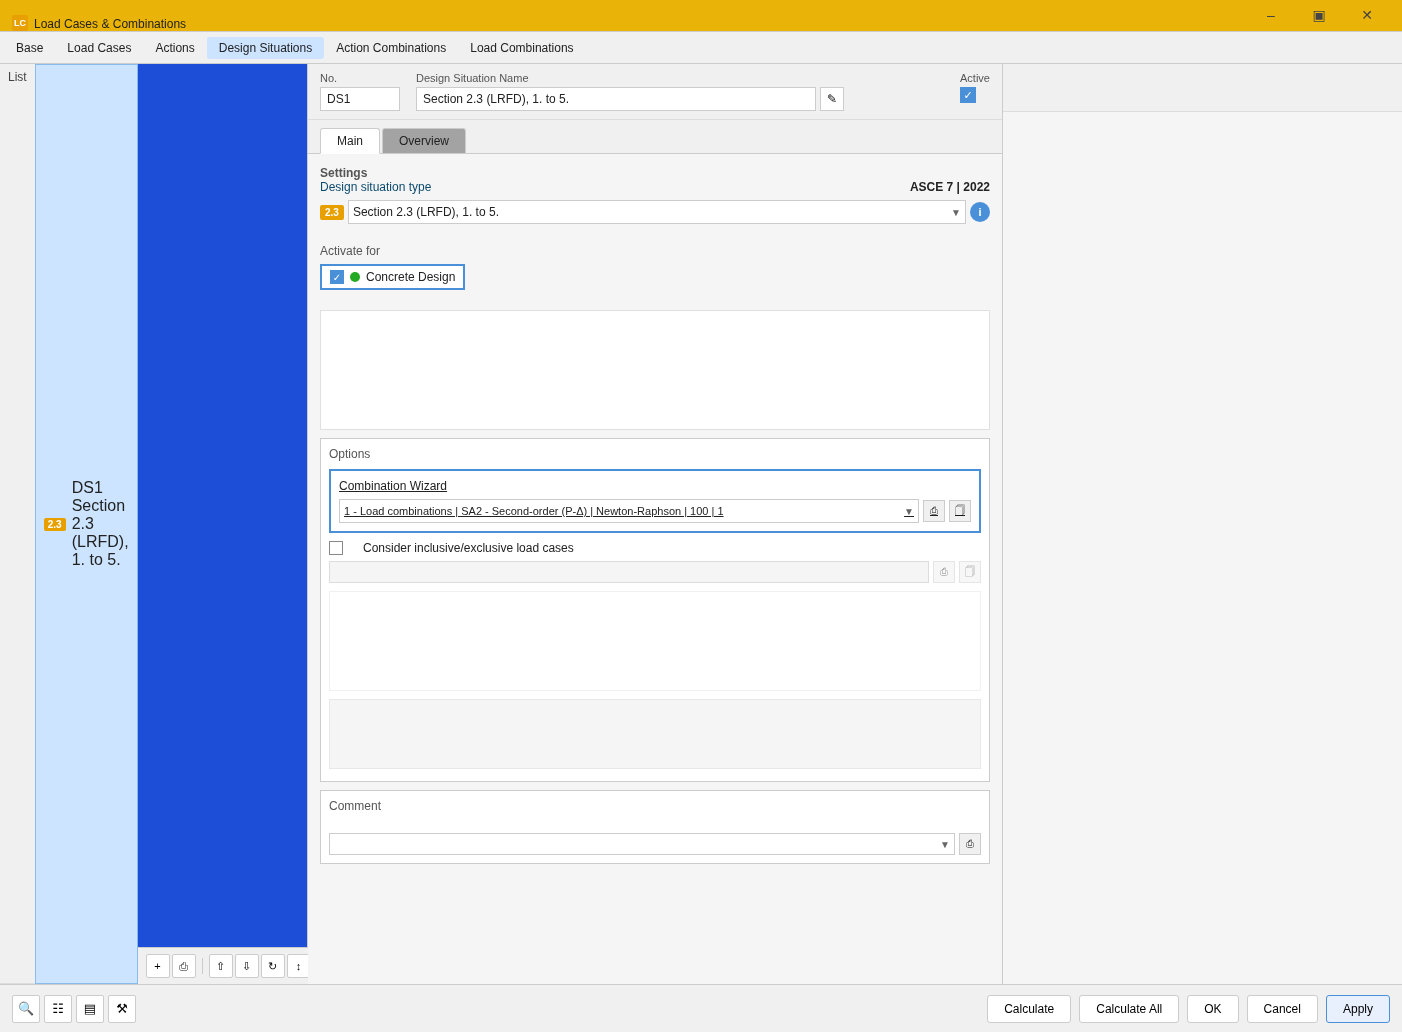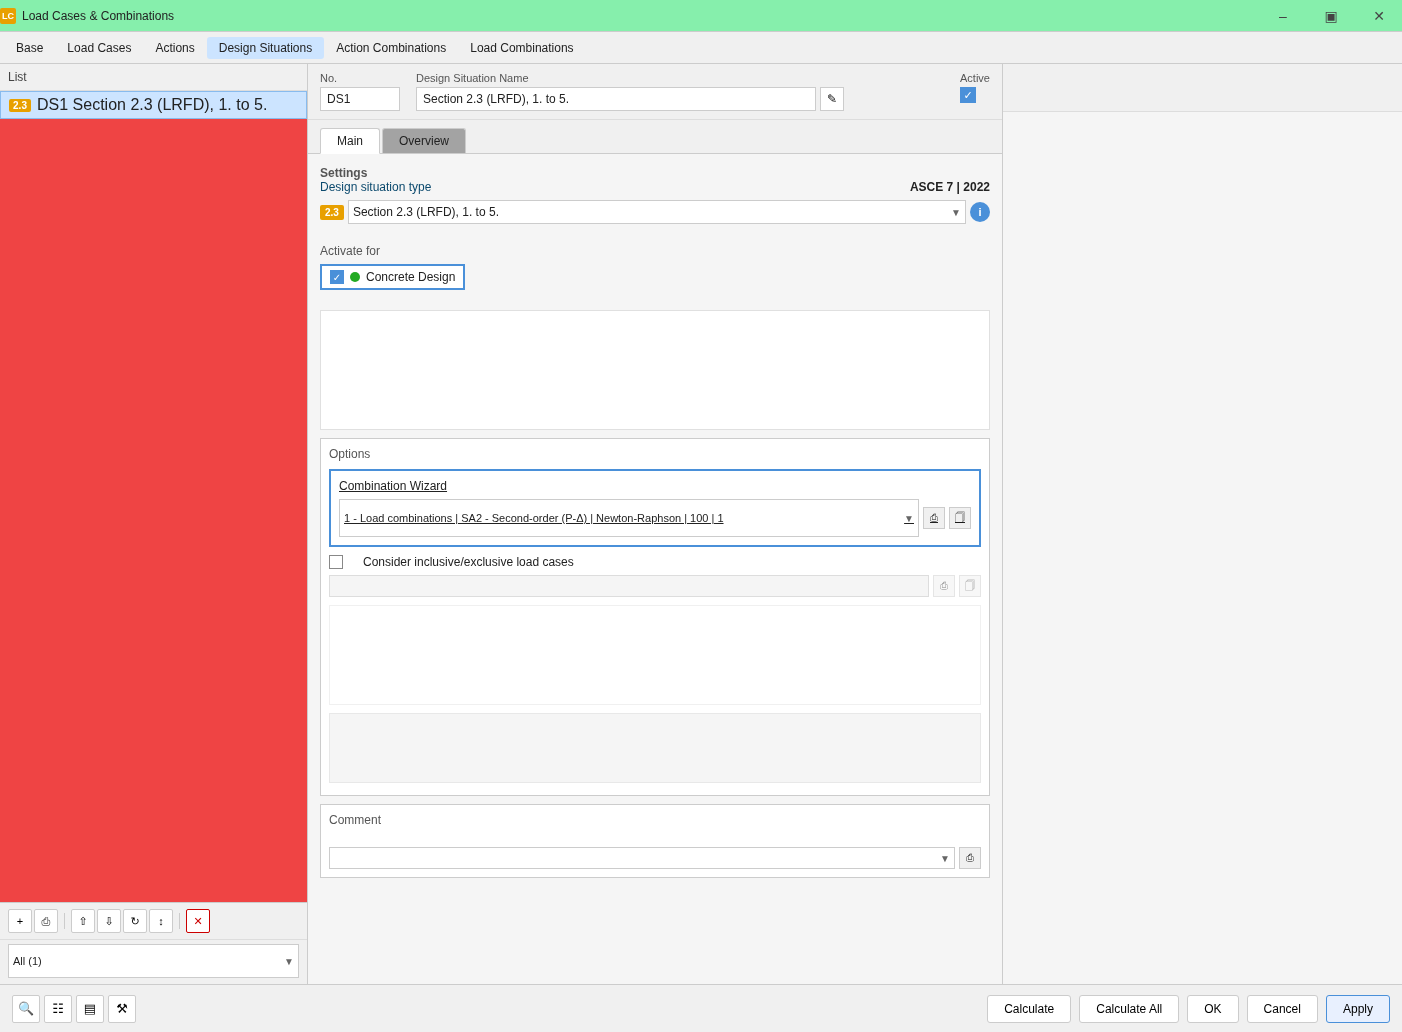--- a/index.html
+++ b/index.html
@@ -1,24 +1,24 @@
 <!DOCTYPE html>
 <html><head>
   <meta charset="utf-8">
   <style>
     * { box-sizing: border-box; margin: 0; padding: 0; }
     body { font-family: 'Segoe UI', Arial, sans-serif; font-size: 12px; background: #f0f0f0; color: #222; width: 1402px; height: 1032px; overflow: hidden; }
 
     
     .titlebar {
-      background: #86efac;
+      background: #eab308;
       height: 32px;
       display: flex;
-      align-items: center;
-      padding: 0 0;
+      align-items: flex-end;
+      padding: 0 12px;
       border-bottom: 1px solid #ccc;
       user-select: none;
     }
     .titlebar-icon {
       width: 16px; height: 16px; margin-right: 6px;
       background: #e8a000;
       border-radius: 2px;
       display: flex; align-items: center; justify-content: center;
       color: white; font-size: 9px; font-weight: bold;
     }
@@ -43,23 +43,23 @@
       cursor: pointer;
       border-radius: 3px;
       font-size: 12px;
     }
     .menu-item.active { background: #cce4ff; }
 
     
     .left-panel {
       width: 308px;
       border-right: 1px solid #ccc;
-      background: #ef4444;
-      display: flex;
-      flex-direction: column;
+      background: #1d4ed8;
+      display: flex;
+      flex-direction: row;
     }
     .panel-header {
       padding: 6px 8px;
       font-size: 12px;
       font-weight: normal;
       color: #444;
       background: #f0f0f0;
       border-bottom: 1px solid #ddd;
     }
     .list-item {
@@ -280,21 +280,21 @@
     }
     .wizard-title { font-size: 12px; color: #222; margin-bottom: 6px; }
 
     .wizard-row {
       display: flex;
       align-items: center;
       gap: 4px;
     }
     .wizard-dropdown {
       flex: 1;
-      height: 38px;
+      height: 24px;
       border: 1px solid #ccc;
       background: #fff;
       font-size: 11px;
       padding: 0 4px;
       cursor: pointer;
       display: flex; align-items: center; justify-content: space-between;
     }
     .small-btn {
       width: 22px; height: 22px;
       border: 1px solid #ccc;

